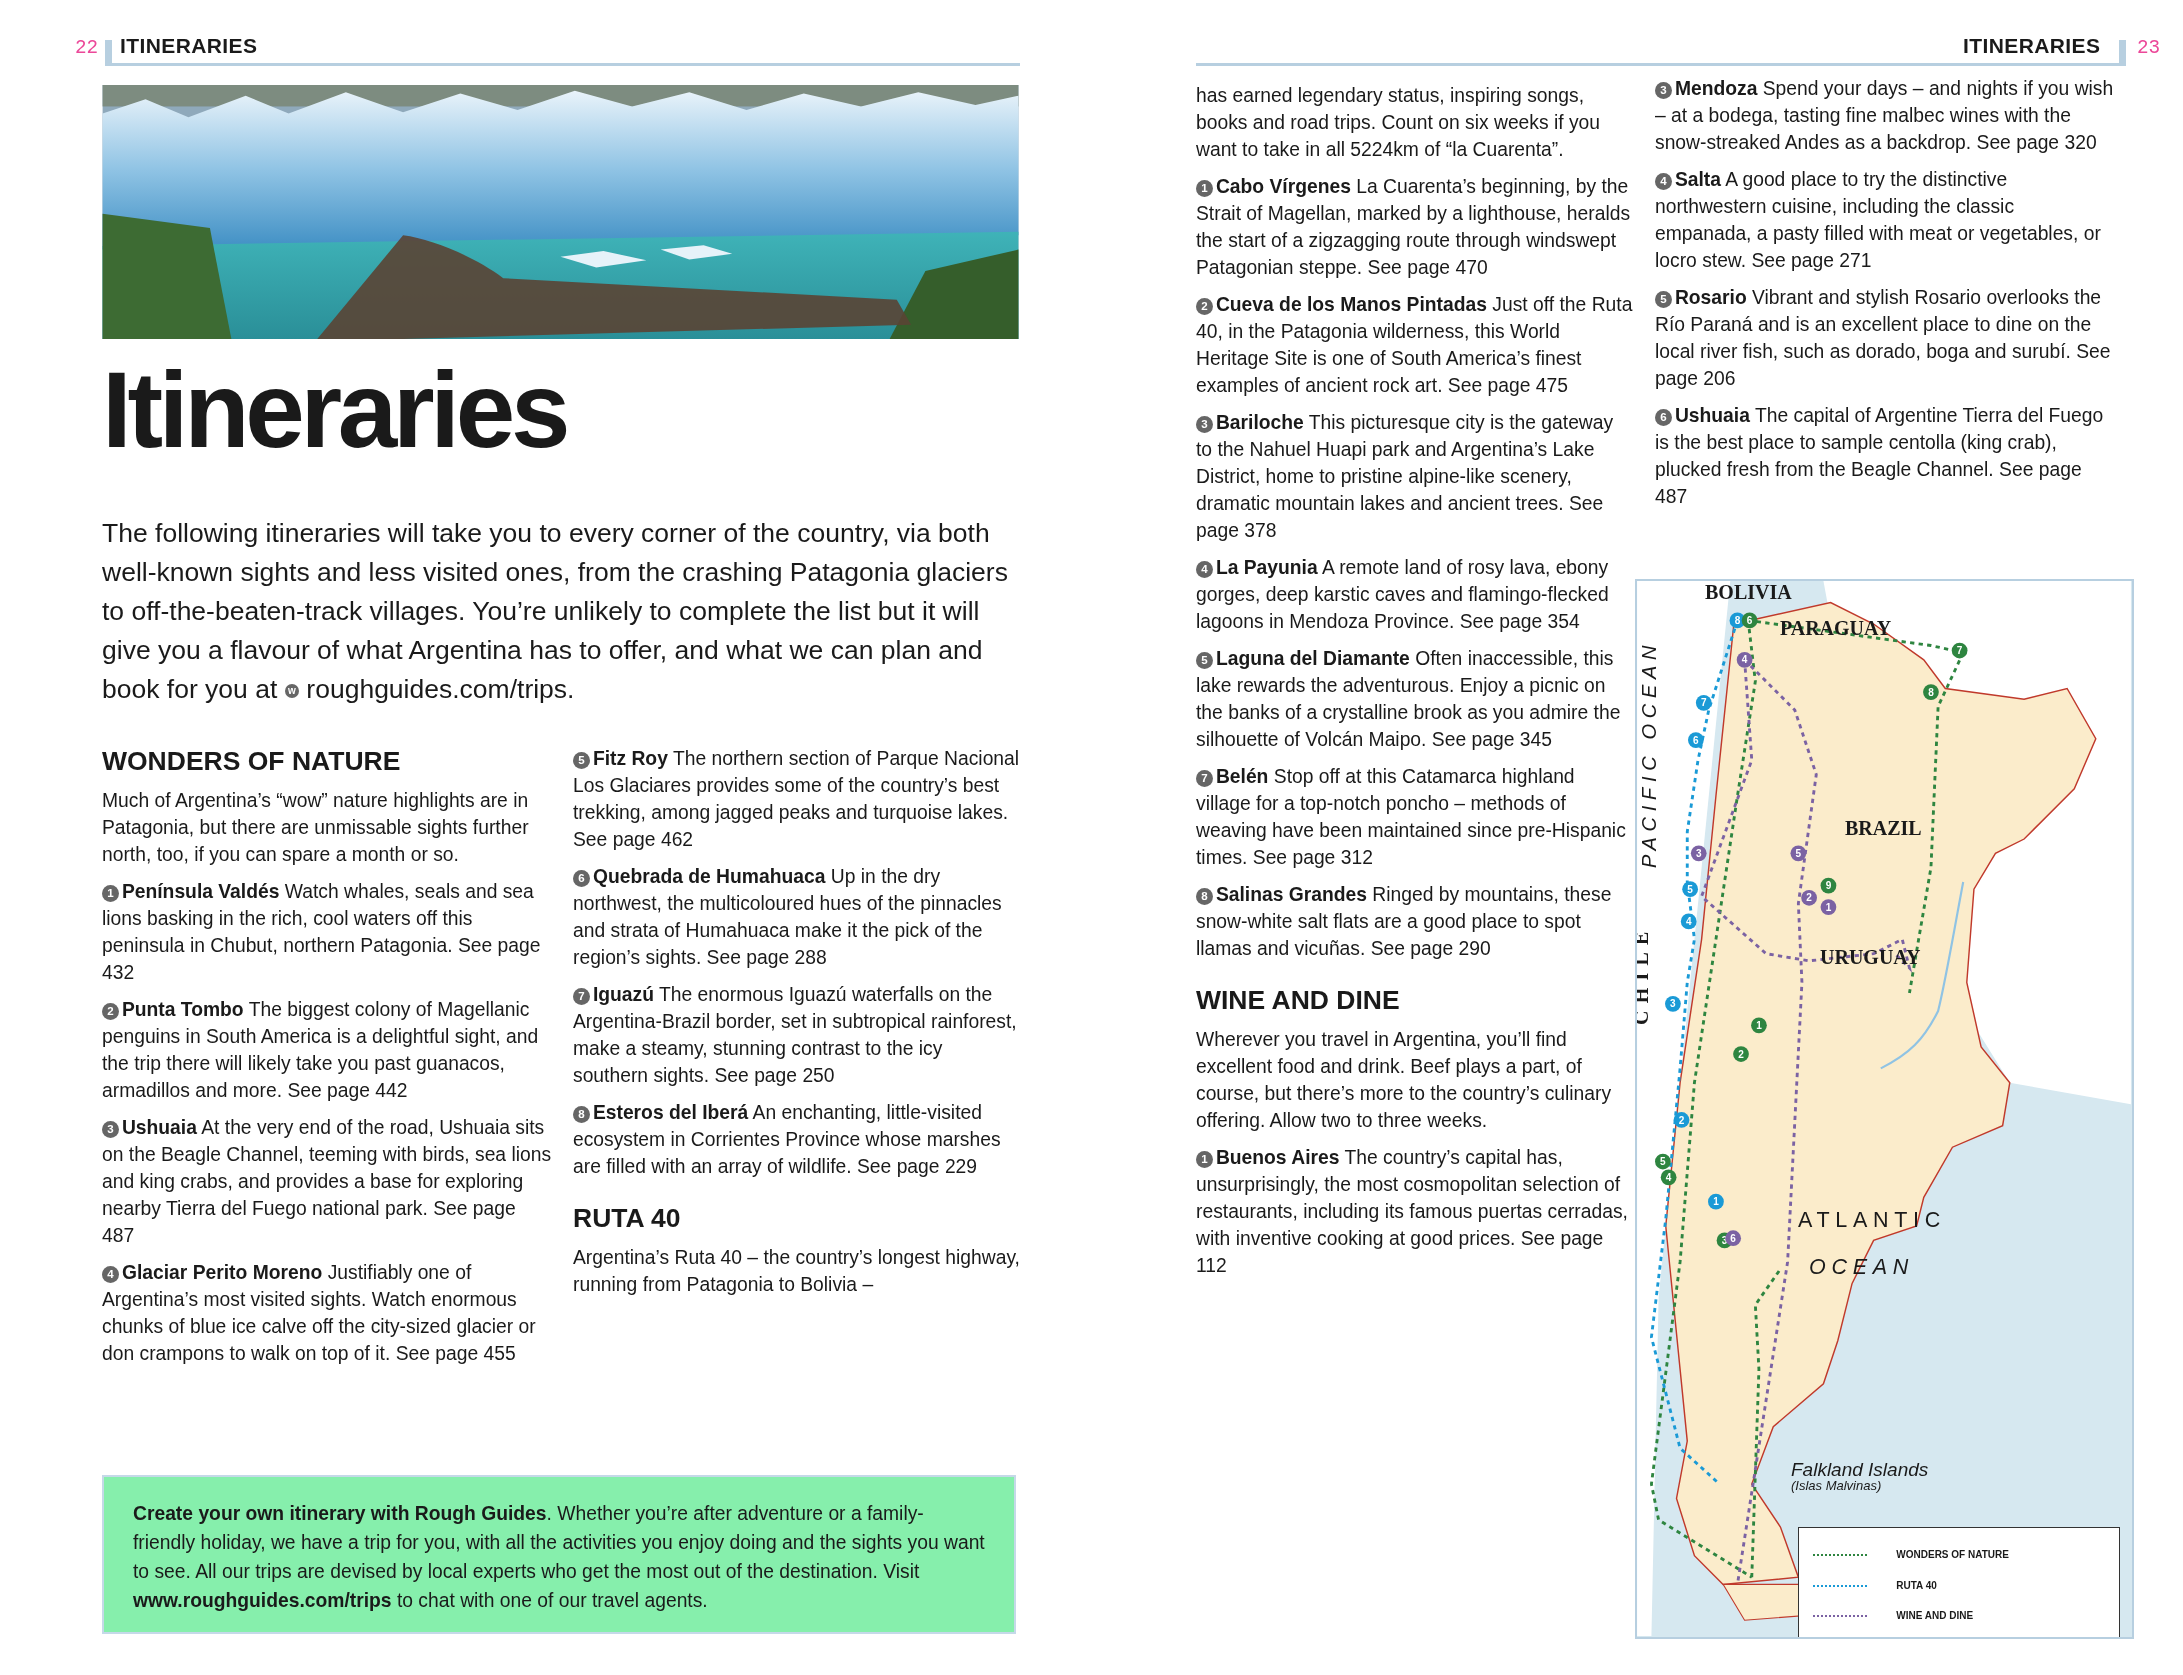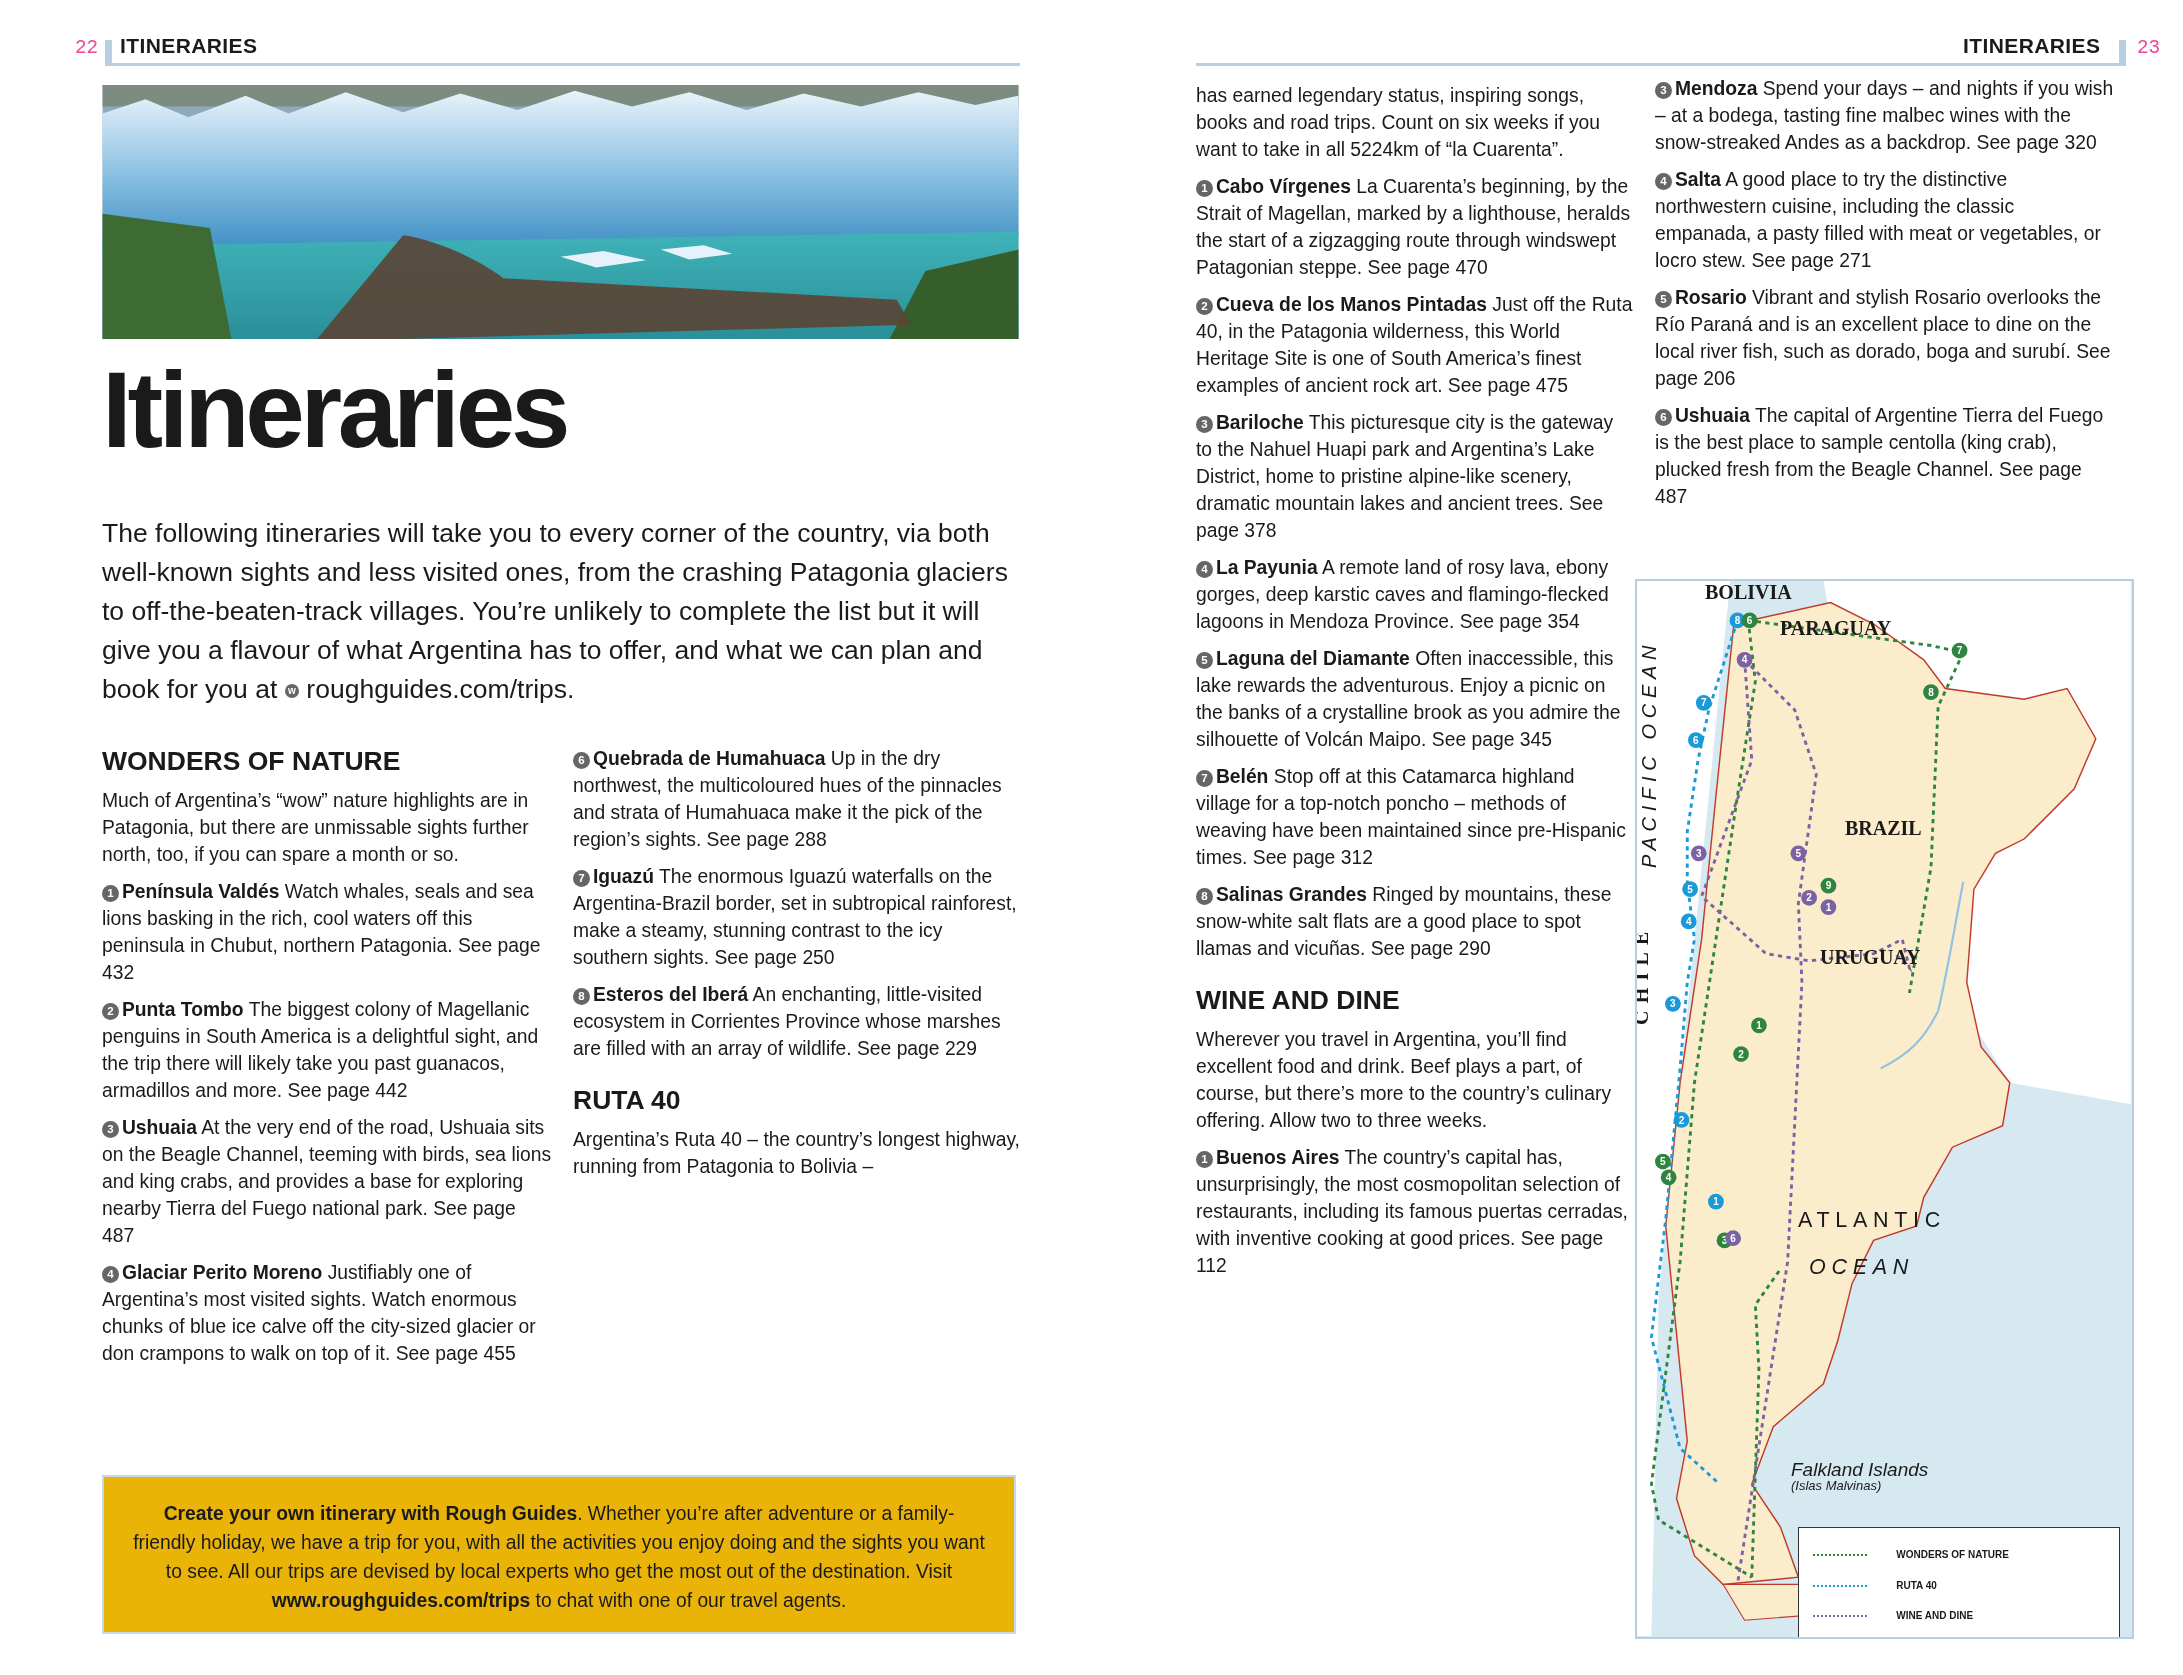--- a/index.html
+++ b/index.html
@@ -13,21 +13,21 @@
   .head-tab{position:absolute;top:40px;width:7.2px;height:26px;background:#b7cfe0;}
   .hero{position:absolute;left:102px;top:85px;width:917px;height:254px;overflow:hidden;}
   .title{position:absolute;left:102px;top:357px;font-size:107px;font-weight:bold;letter-spacing:-4.3px;line-height:1;}
   .intro{position:absolute;left:102px;top:514px;width:931px;font-size:26.5px;line-height:39px;}
   .wicon{display:inline-block;width:14.3px;height:14.3px;border-radius:50%;background:#666;color:#fff;font-size:10px;line-height:14.3px;text-align:center;font-weight:bold;vertical-align:middle;}
   .col{position:absolute;font-size:19.3px;line-height:27px;}
   .col h2{margin:0 0 10px 0;font-size:26.5px;font-weight:bold;line-height:32px;}
   .col p{margin:0 0 10px 0;}
   .num{display:inline-block;width:17px;height:17px;border-radius:50%;background:#666;color:#fff;font-size:11.5px;line-height:17px;text-align:center;font-weight:bold;margin-right:2.9px;vertical-align:0.7px;}
   .item-name{font-weight:bold;}
-  .callout{position:absolute;left:102px;top:1475px;width:914px;height:159px;border:2.1px solid #c5d9e8;background:#eab308;box-sizing:border-box;padding:21.5px 29px;font-size:19.3px;line-height:29px;text-align:center;}
+  .callout{position:absolute;left:102px;top:1475px;width:914px;height:159px;border:2.1px solid #c5d9e8;background:#86efac;box-sizing:border-box;padding:21.5px 29px;font-size:19.3px;line-height:29px;}
   .map{position:absolute;left:1635px;top:579px;width:499px;height:1060px;border:2.9px solid #b7cfe0;box-sizing:border-box;background:#d6e8f0;overflow:hidden;}
   .legend{position:absolute;left:161px;top:946px;width:322px;height:115px;background:#fff;border:1.4px solid #333;box-sizing:border-box;}
   .legend-row{position:absolute;left:14.3px;height:21.5px;display:flex;align-items:center;font-size:10px;font-weight:bold;}
   .legend-line{width:54px;border-top:2.9px dotted;margin-right:29px;}
 </style>
 </head>
 <body>
 
 <div class="page left">
   <span class="folio" style="left:75px;">22</span>
@@ -71,20 +71,21 @@
   <div class="col" style="left:102px;top:745px;width:451px;">
     <h2>WONDERS OF NATURE</h2>
     <p>Much of Argentina’s “wow” nature highlights are in Patagonia, but there are unmissable sights further north, too, if you can spare a month or so.</p>
     <p><span class="num">1</span><span class="item-name">Península Valdés</span> <span>Watch whales, seals and sea lions basking in the rich, cool waters off this peninsula in Chubut, northern Patagonia. See page 432</span></p>
     <p><span class="num">2</span><span class="item-name">Punta Tombo</span> <span>The biggest colony of Magellanic penguins in South America is a delightful sight, and the trip there will likely take you past guanacos, armadillos and more. See page 442</span></p>
     <p><span class="num">3</span><span class="item-name">Ushuaia</span> <span>At the very end of the road, Ushuaia sits on the Beagle Channel, teeming with birds, sea lions and king crabs, and provides a base for exploring nearby Tierra del Fuego national park. See page 487</span></p>
     <p><span class="num">4</span><span class="item-name">Glaciar Perito Moreno</span> <span>Justifiably one of Argentina’s most visited sights. Watch enormous chunks of blue ice calve off the city-sized glacier or don crampons to walk on top of it. See page 455</span></p>
   </div>
 
   <div class="col" style="left:573px;top:745px;width:448px;">
+    <p><span class="num">5</span><span class="item-name">Fitz Roy</span> <span>The northern section of Parque Nacional Los Glaciares provides some of the country’s best trekking, among jagged peaks and turquoise lakes. See page 462</span></p>
     <p><span class="num">6</span><span class="item-name">Quebrada de Humahuaca</span> <span>Up in the dry northwest, the multicoloured hues of the pinnacles and strata of Humahuaca make it the pick of the region’s sights. See page 288</span></p>
     <p><span class="num">7</span><span class="item-name">Iguazú</span> <span>The enormous Iguazú waterfalls on the Argentina-Brazil border, set in subtropical rainforest, make a steamy, stunning contrast to the icy southern sights. See page 250</span></p>
     <p><span class="num">8</span><span class="item-name">Esteros del Iberá</span> <span>An enchanting, little-visited ecosystem in Corrientes Province whose marshes are filled with an array of wildlife. See page 229</span></p>
     <h2 style="margin-top:21.5px;">RUTA 40</h2>
     <p>Argentina’s Ruta 40 – the country’s longest highway, running from Patagonia to Bolivia –</p>
   </div>
 
   <div class="callout">
     <b>Create your own itinerary with Rough Guides</b><span>. Whether you’re after adventure or a family-friendly holiday, we have a trip for you, with all the activities you enjoy doing and the sights you want to see. All our trips are devised by local experts who get the most out of the destination. Visit </span><b>www.roughguides.com/trips</b><span> to chat with one of our travel agents.</span>
   </div>

